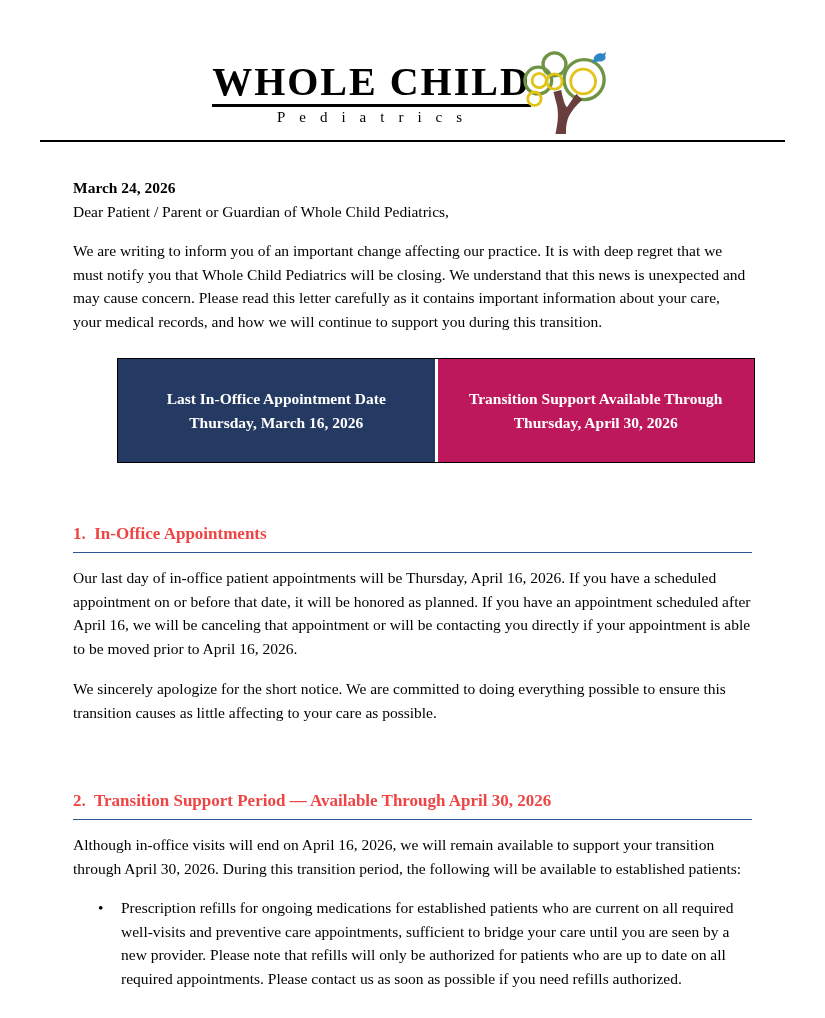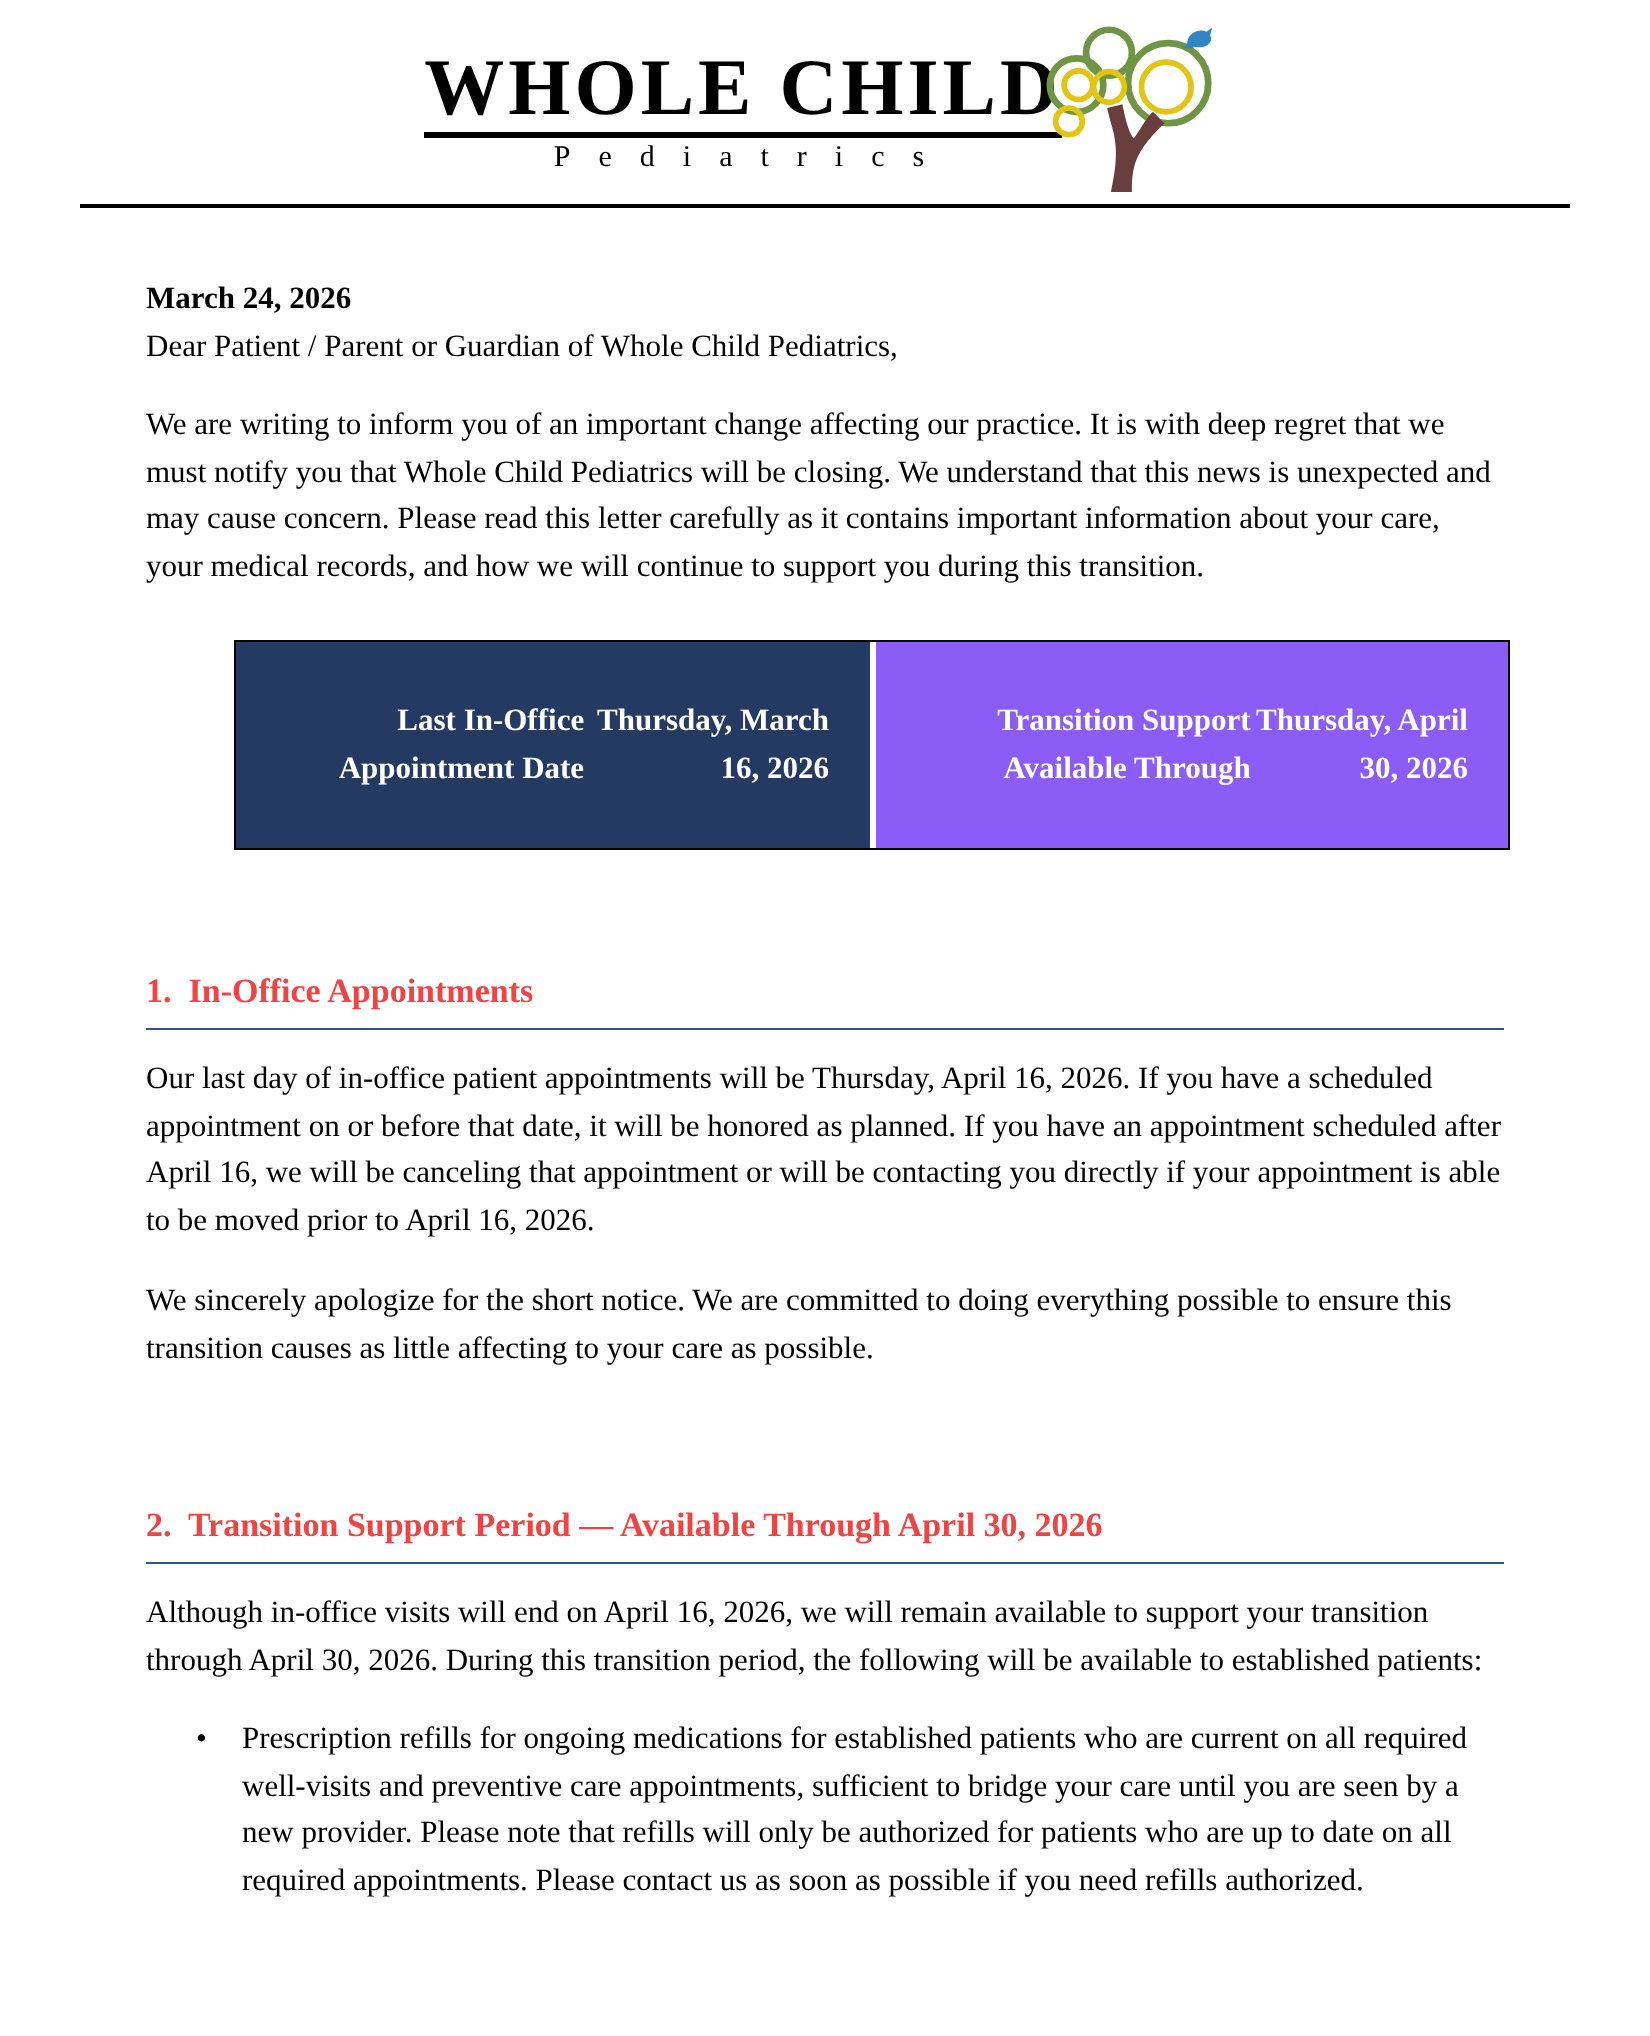--- a/index.html
+++ b/index.html
@@ -13,20 +13,21 @@
     position: relative;
   }
   .page { width: 825px; height: 1018px; background: #fff; }
 
   
   .header {
     padding-top: 16px;
     display: flex;
     justify-content: center;
     align-items: flex-start;
+    margin-top: 38px;
   }
   .logo {
     display: flex;
     align-items: center;
   }
   .logo-text { text-align: center; }
   .logo-title {
     font-size: 40px;
     font-weight: bold;
     letter-spacing: 2px;
@@ -75,20 +76,21 @@
     border: 1px solid #000;
     display: flex;
   }
   .info-cell {
     flex: 1;
     color: #fff;
     font-weight: bold;
     font-size: 15.5px;
     line-height: 1.55;
     display: flex;
+    flex-direction: column;
     justify-content: center;
     align-items: center;
     text-align: right;
     padding: 6px 20px;
   }
   .info-cell-left { border-right: 3px solid #fff; }
 
   
   .section-heading {
     color: #ef4444;
@@ -152,21 +154,21 @@
 
     <div class="salutation">Dear Patient / Parent or Guardian of Whole Child Pediatrics,</div>
 
     <div class="para">We are writing to inform you of an important change affecting our practice. It is with deep regret that we must notify you that Whole Child Pediatrics will be closing. We understand that this news is unexpected and may cause concern. Please read this letter carefully as it contains important information about your care, your medical records, and how we will continue to support you during this transition.</div>
 
     <div class="info-table">
       <div class="info-cell info-cell-left" style="background:#253a62;">
         <div>Last In-Office Appointment Date</div>
         <div>Thursday, March 16, 2026</div>
       </div>
-      <div class="info-cell" style="background:#8b5cf6;">
+      <div class="info-cell" style="background:#be185d;">
         <div>Transition Support Available Through</div>
         <div>Thursday, April 30, 2026</div>
       </div>
     </div>
 
     <div class="section-1">
       <div class="section-heading">1.  In-Office Appointments</div>
       <div class="section-para">Our last day of in-office patient appointments will be Thursday, April 16, 2026. If you have a scheduled appointment on or before that date, it will be honored as planned. If you have an appointment scheduled after April 16, we will be canceling that appointment or will be contacting you directly if your appointment is able to be moved prior to April 16, 2026.</div>
       <div class="section-para" style="margin-top:17px;">We sincerely apologize for the short notice. We are committed to doing everything possible to ensure this transition causes as little affecting to your care as possible.</div>
     </div>

